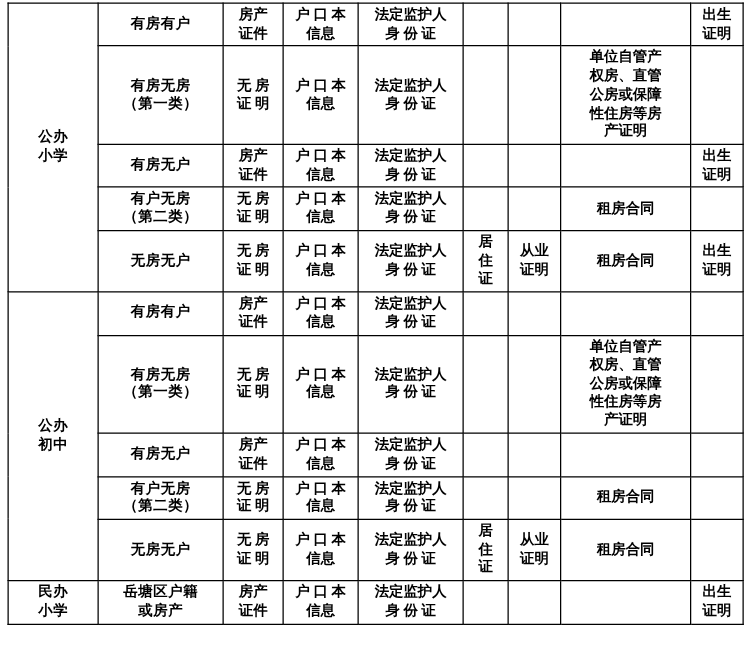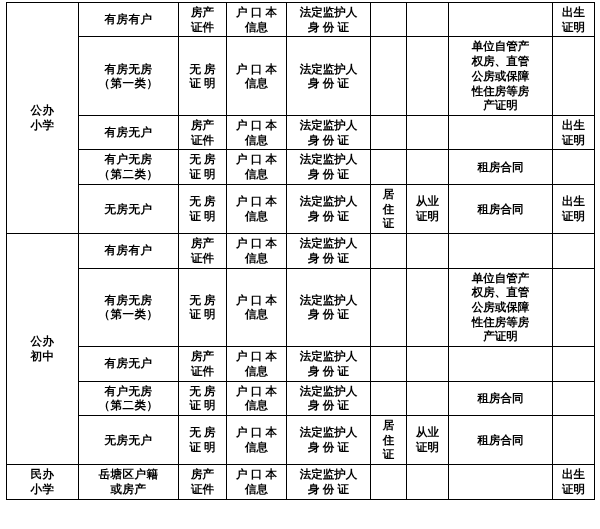--- a/index.html
+++ b/index.html
@@ -39,20 +39,21 @@
   td.cat {
     font-size: 13px;
     letter-spacing: 0.5px;
   }
   td.kind {
     font-size: 13px;
     letter-spacing: 0.5px;
   }
   td.doc {
     font-size: 11.5px;
+    font-family: Liberation Serif, serif;
   }
   td.blank {
     font-size: 11.5px;
   }
   .col-cat   { width: 72px; }
   .col-kind  { width: 100px; }
   .col-d1    { width: 48px; }
   .col-d2    { width: 60px; }
   .col-d3    { width: 84px; }
   .col-d4    { width: 36px; }

